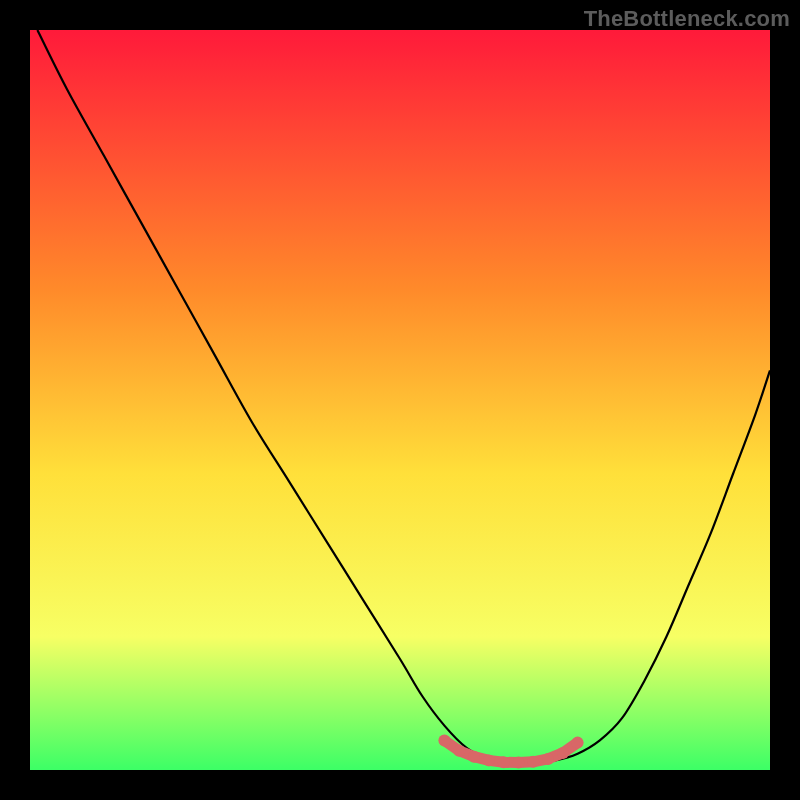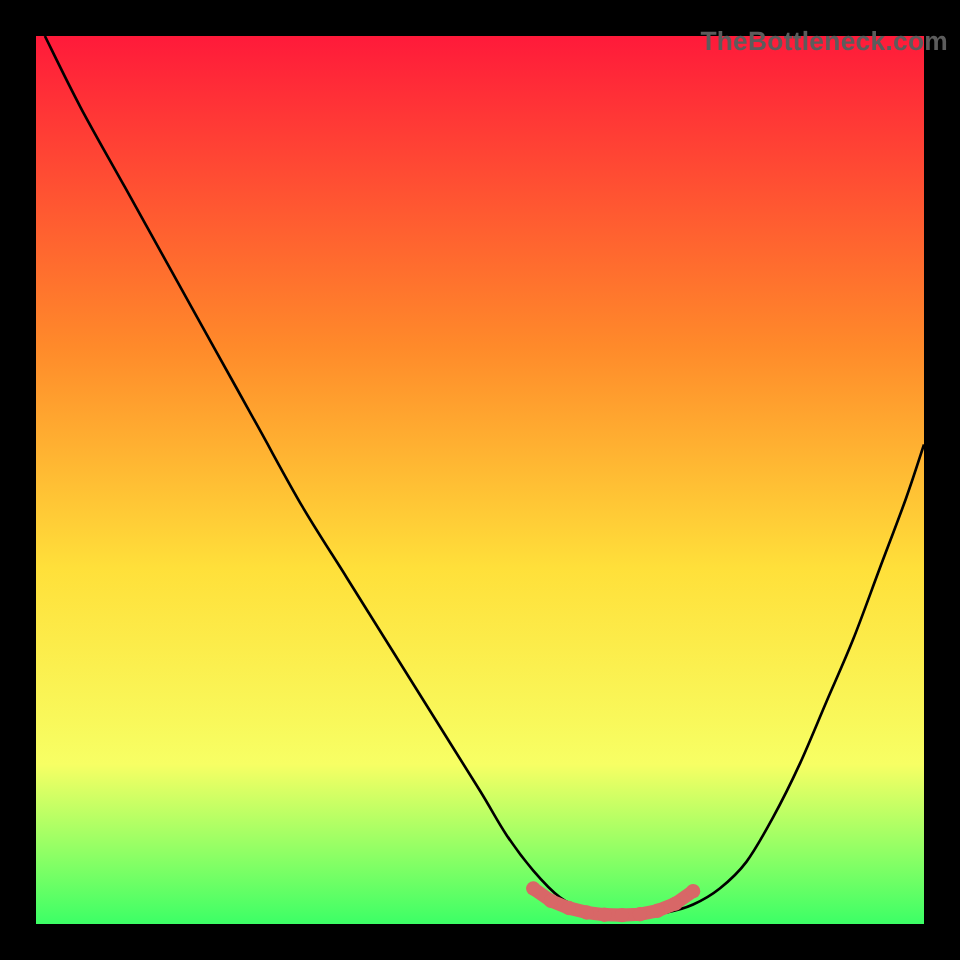--- a/index.html
+++ b/index.html
@@ -14,21 +14,21 @@
   .frame {
     position: absolute;
     left: 0;
     top: 0;
     width: 800px;
     height: 800px;
     background: #000;
   }
   .watermark {
     position: absolute;
-    top: 22px;
+    top: 6px;
     right: 10px;
     color: #5c5c5c;
     font-size: 22px;
     font-weight: 600;
     letter-spacing: 0.2px;
     z-index: 10;
   }
   .plot {
     position: absolute;
     left: 30px;

